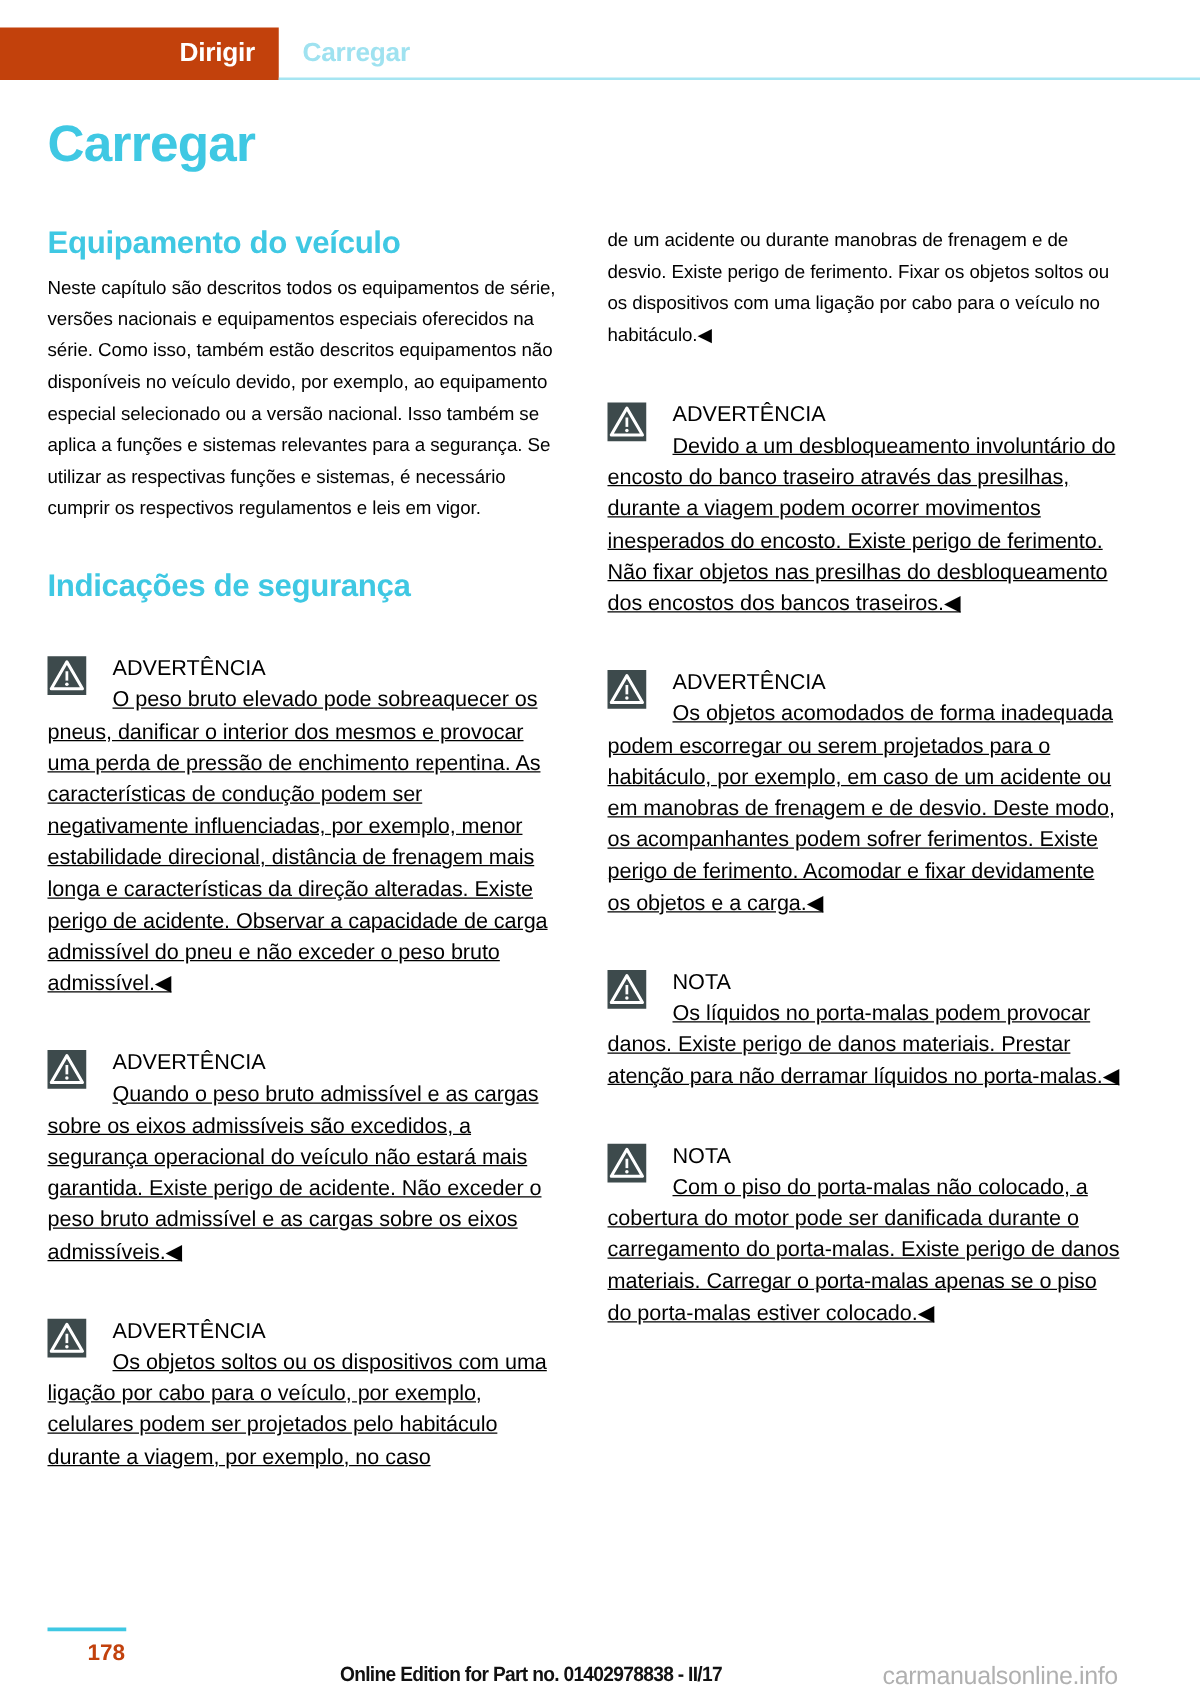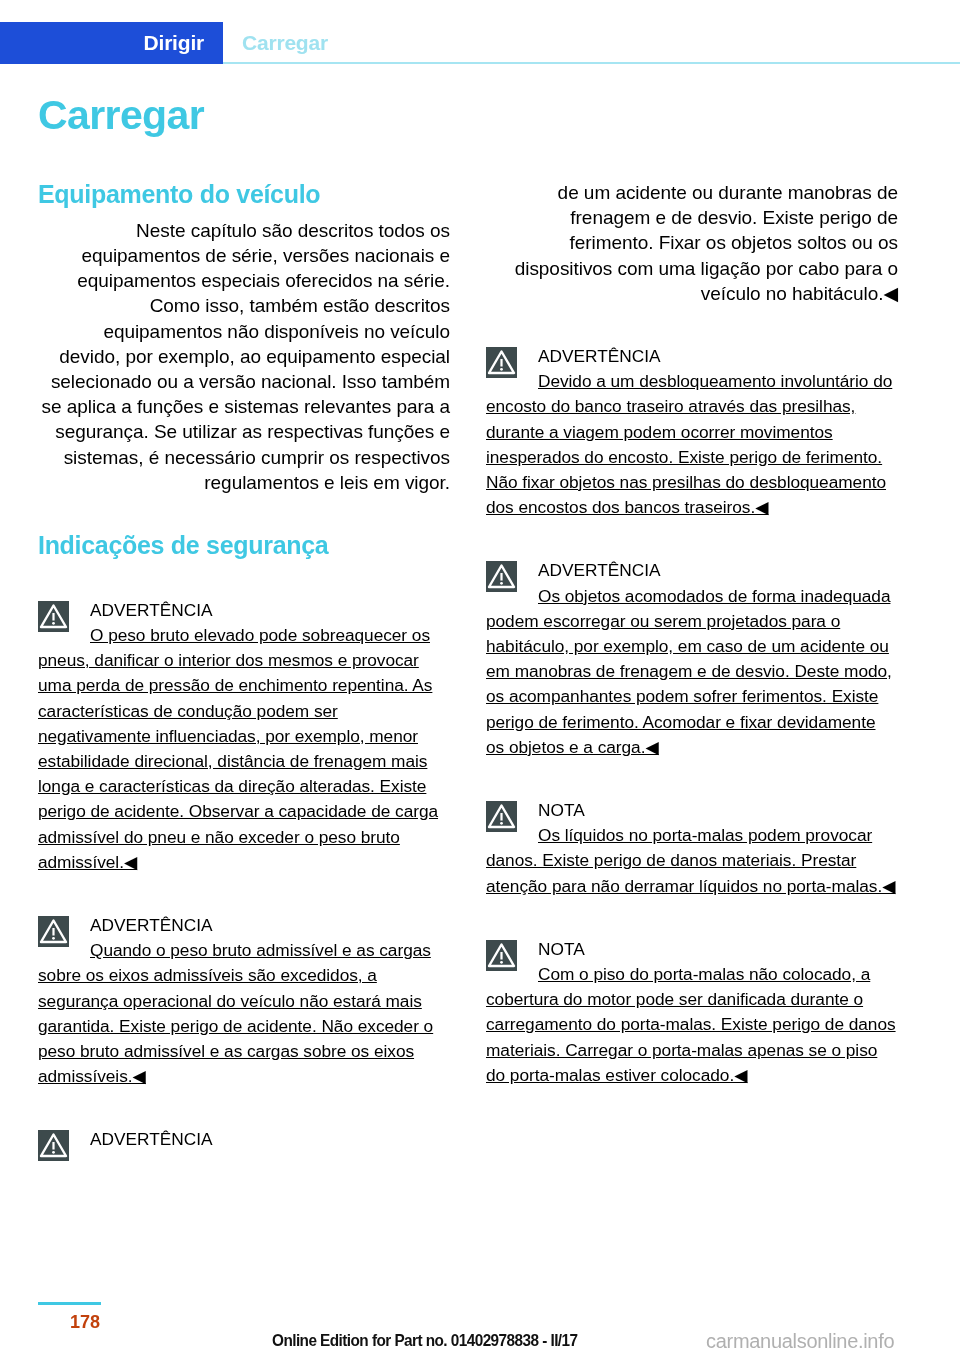--- a/index.html
+++ b/index.html
@@ -29,21 +29,21 @@
     left: 223px; top: 62px;
     width: 737px;
     height: 2px;
     background: #a6e5f2;
   }
   .tab-active {
     position: absolute;
     left: 0; top: 0;
     width: 223px;
     height: 42px;
-    background: #1d4ed8;
+    background: #c2410c;
     display: flex;
     align-items: center;
     justify-content: flex-end;
     padding-right: 19px;
   }
   .tab-active span {
     color: #ffffff;
     font-weight: bold;
     font-size: 21px;
     letter-spacing: -0.2px;
@@ -85,24 +85,24 @@
     margin: 0 0 9px 0;
     font-size: 25px;
     font-weight: bold;
     color: #3fc8e3;
     letter-spacing: -0.3px;
     line-height: 1.15;
   }
 
   p.body {
     margin: 0;
-    font-size: 19px;
+    font-size: 15px;
     line-height: 25.2px;
     color: #000000;
-    text-align: right;
+    text-align: left;
     letter-spacing: -0.05px;
   }
 
   .gap-lg { height: 36px; }
 
   
   .notice {
     position: relative;
     margin-top: 38px;
   }
@@ -217,20 +217,21 @@
 
   <div class="notice">
     <span class="icon">
       <svg width="31" height="31" viewBox="0 0 31 31">
         <polygon points="15.5,4.5 28,26 3,26" fill="none" stroke="#ffffff" stroke-width="2.4" stroke-linejoin="round"></polygon>
         <rect x="14.4" y="12" width="2.2" height="7.5" fill="#ffffff"></rect>
         <circle cx="15.5" cy="22.3" r="1.4" fill="#ffffff"></circle>
       </svg>
     </span>
     <div class="label">ADVERTÊNCIA</div>
+    <p class="ntext"><span class="indent"></span><span>Os objetos soltos ou os dispositivos com uma ligação por cabo para o veículo, por exemplo, celulares podem ser projetados pelo habitáculo durante a viagem, por exemplo, no caso</span></p>
   </div>
 
 </div>
 
 <div class="col col-right">
 
   <p class="body">de um acidente ou durante manobras de frenagem e de desvio. Existe perigo de ferimento. Fixar os objetos soltos ou os dispositivos com uma ligação por cabo para o veículo no habitáculo.◀</p>
 
   <div class="notice">
     <span class="icon">

